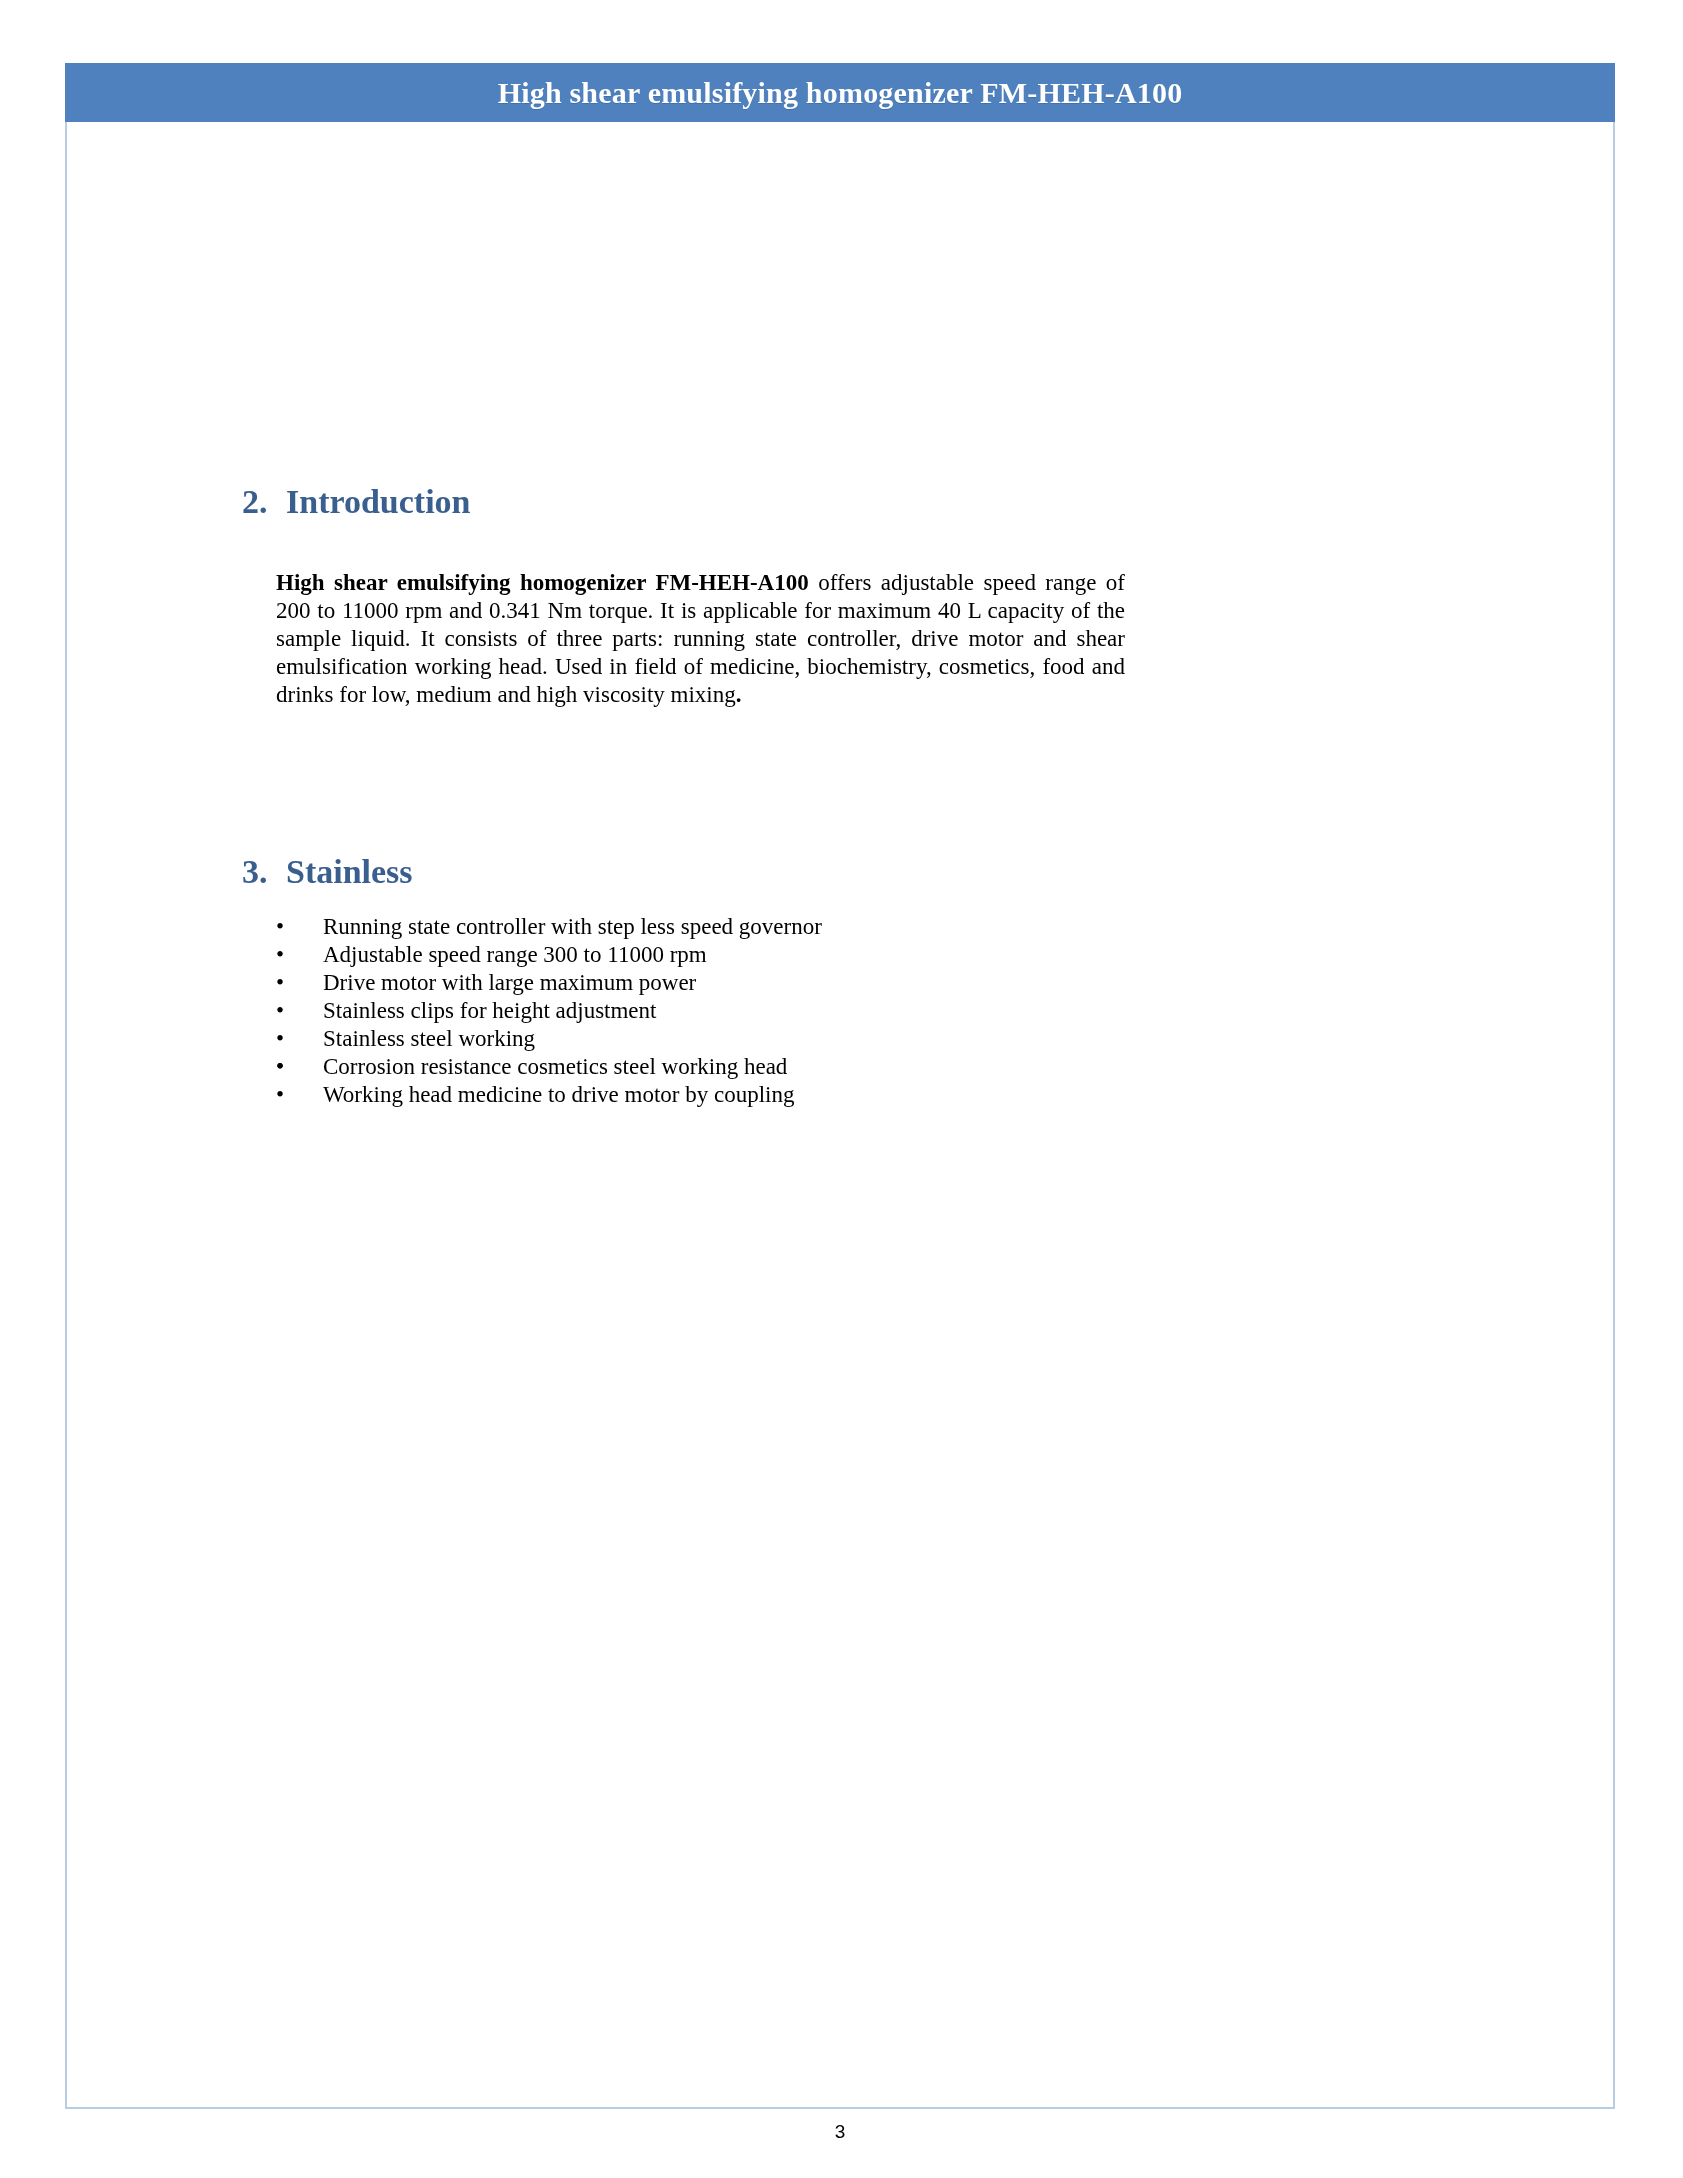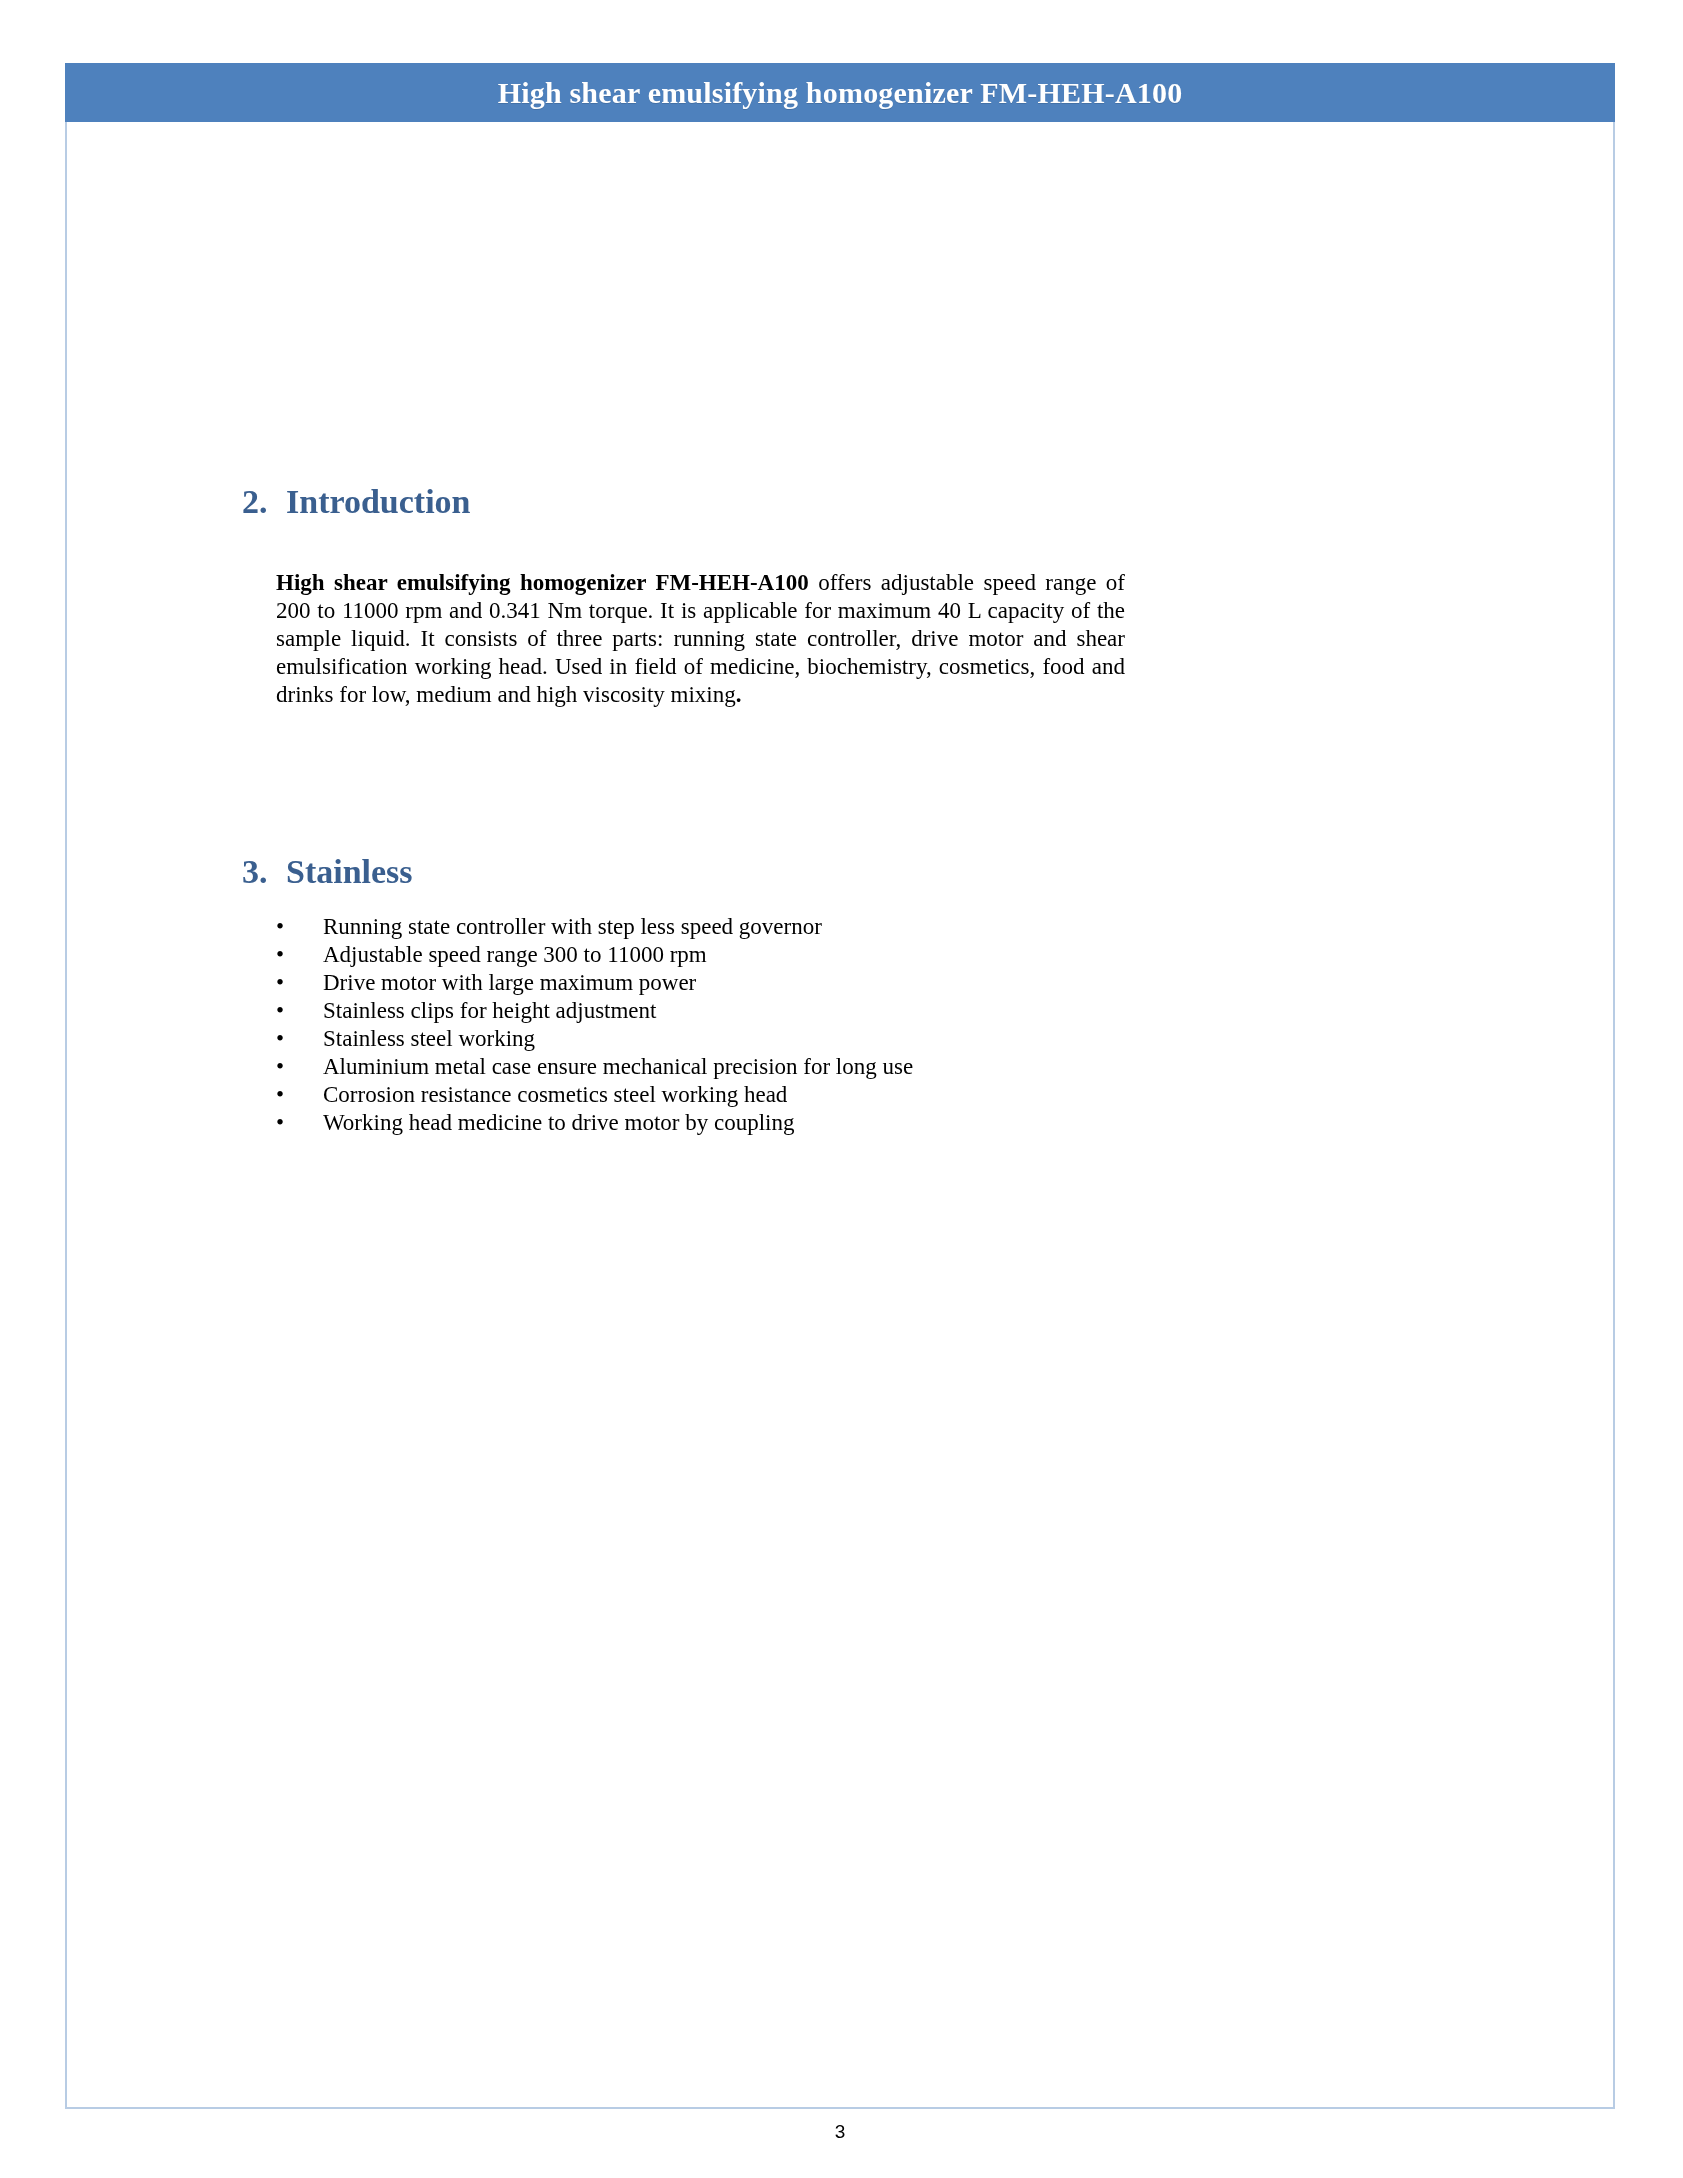--- a/index.html
+++ b/index.html
@@ -164,21 +164,21 @@
     <span class="sec-num">3.</span>
     <span class="sec-title">Stainless</span>
   </div>
 
   <ul class="features-list" id="features-list">
       <li><span class="bullet-dot">•</span><span>Running state controller with step less speed governor</span></li>
       <li><span class="bullet-dot">•</span><span>Adjustable speed range 300 to 11000 rpm</span></li>
       <li><span class="bullet-dot">•</span><span>Drive motor with large maximum power</span></li>
       <li><span class="bullet-dot">•</span><span>Stainless clips for height adjustment</span></li>
       <li><span class="bullet-dot">•</span><span>Stainless steel working</span></li>
-      <li><span class="bullet-dot">•</span><span>Aluminium metal case ensure mechanical precision for long use</span></li>
+      <li><span class="bullet-dot">•</span></li>
       <li><span class="bullet-dot">•</span><span>Corrosion resistance cosmetics steel working head</span></li>
       <li><span class="bullet-dot">•</span><span>Working head medicine to drive motor by coupling</span></li>
     </ul>
 
   <div class="page-number">3</div>
 
 </div>
 
 
 </body></html>

